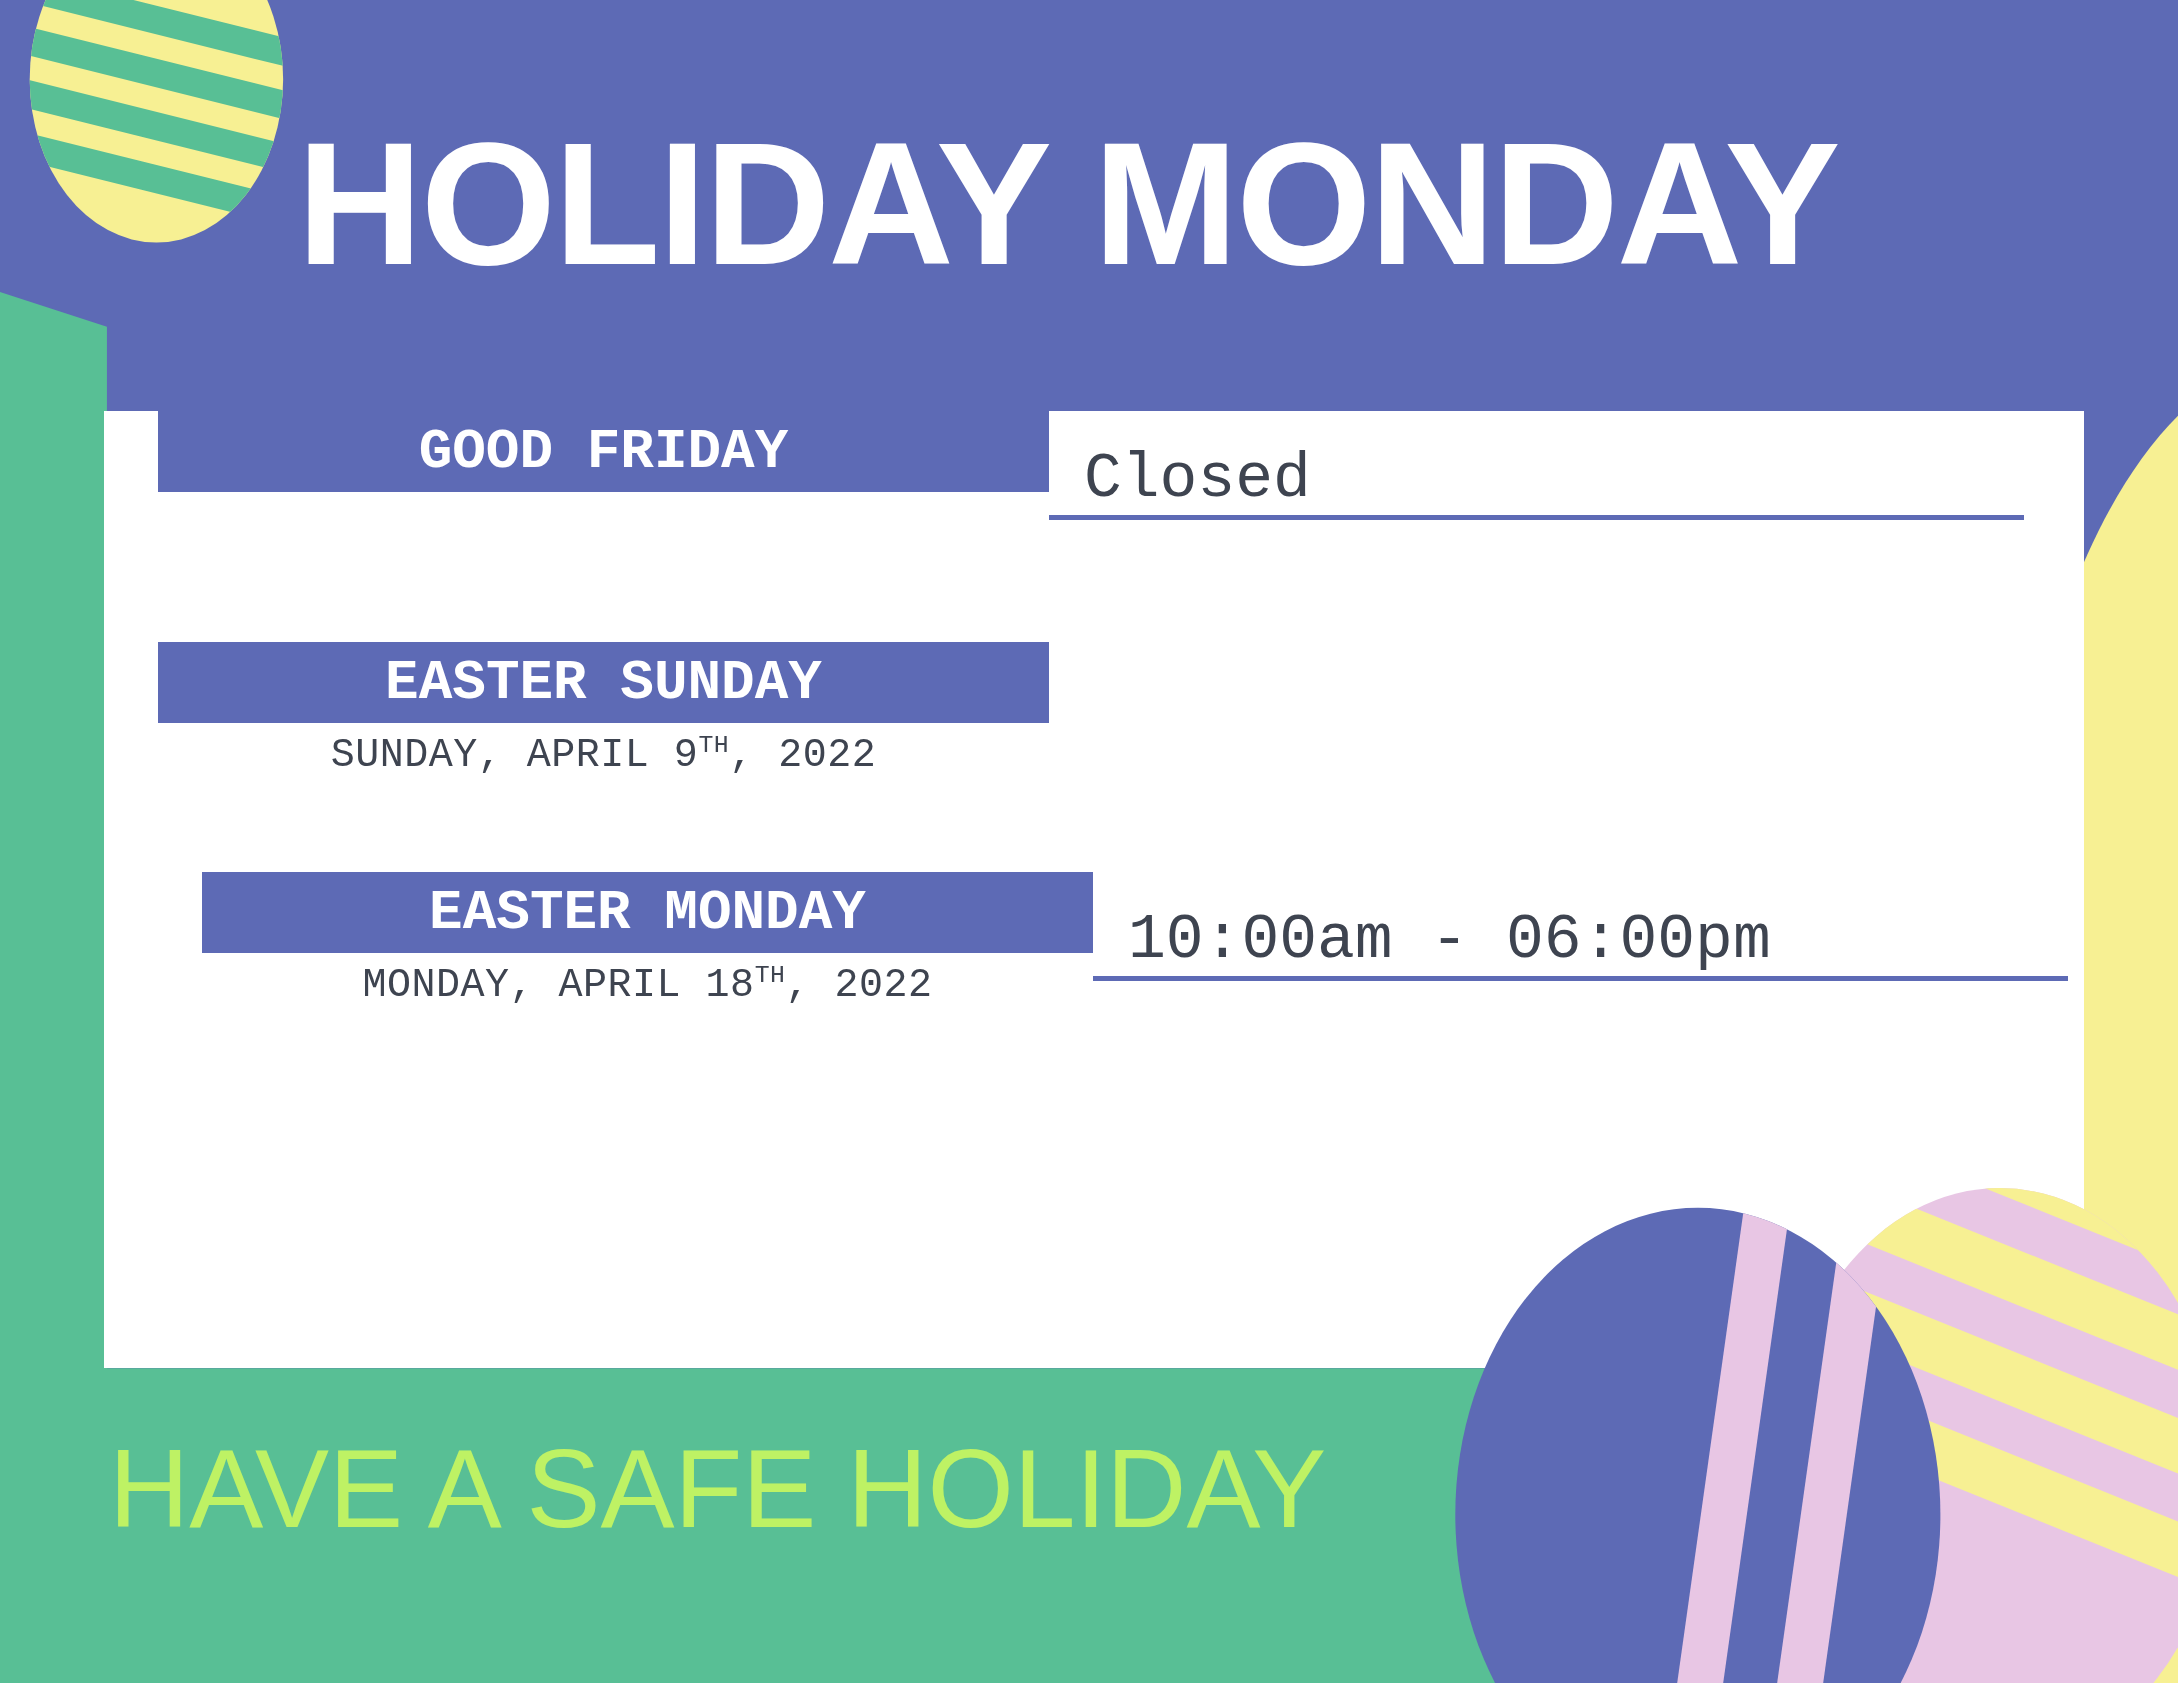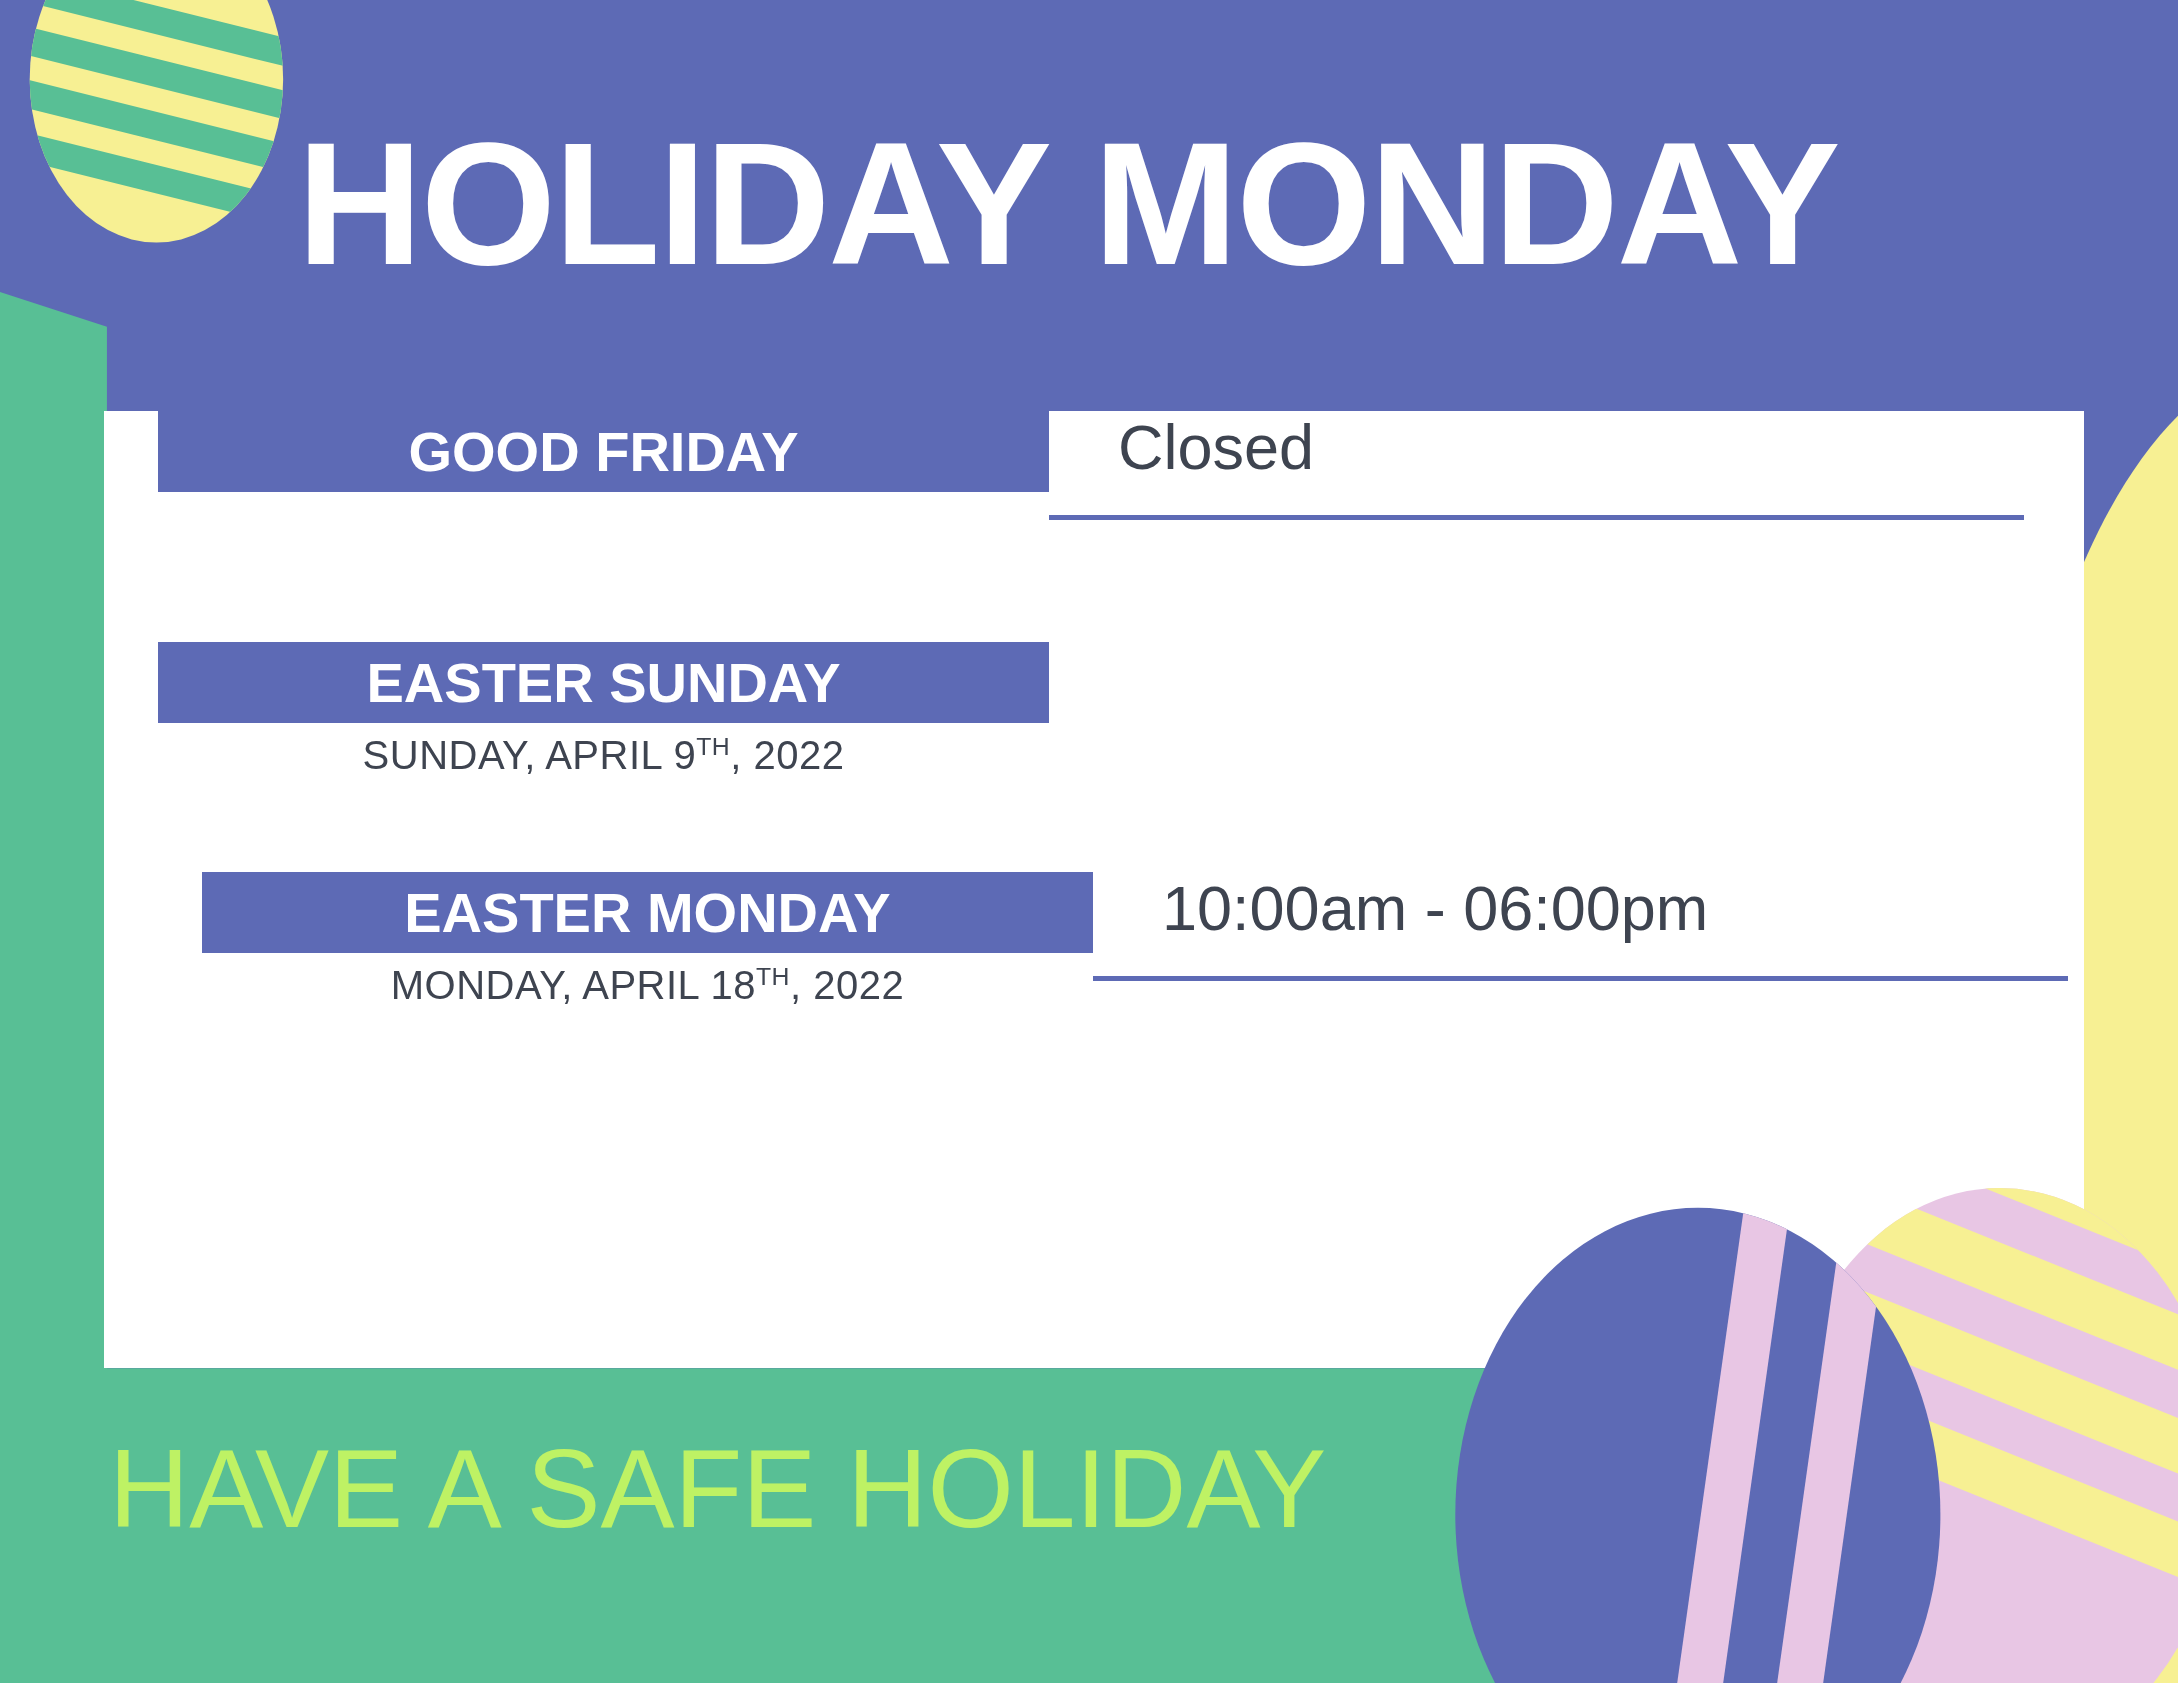--- a/index.html
+++ b/index.html
@@ -29,20 +29,21 @@
   }
 
   
   #content-card {
     position: absolute;
     left: 104px;
     top: 411px;
     width: 1980px;
     height: 957px;
     background: #ffffff;
+    font-family: Liberation Mono, monospace;
   }
 
   
   #page-title {
     position: absolute;
     left: 297px;
     top: 117px;
     width: 1683px;
     color: #ffffff;
     font-size: 174px;
@@ -109,22 +110,21 @@
   }
 
   .row-hours-wrap {
     position: absolute;
     left: 945px;
     top: 0;
     width: 975px;
     height: 109px;
     border-bottom: 5px solid #5d6ab5;
     display: flex;
-    align-items: flex-start;
-    padding-left: 34px;
+    align-items: flex-end;
   }
 
   .row-hours-text {
     color: #3e4450;
     font-size: 63px;
     font-weight: normal;
     padding-left: 35px;
     white-space: nowrap;
     letter-spacing: 0px;
   }

